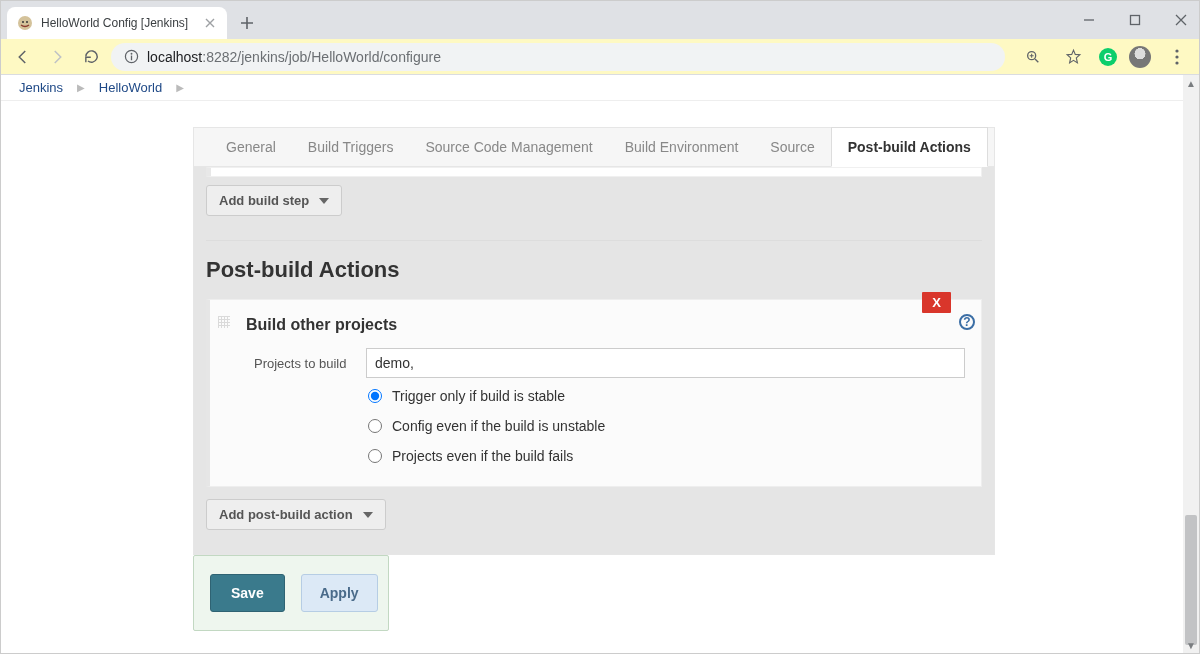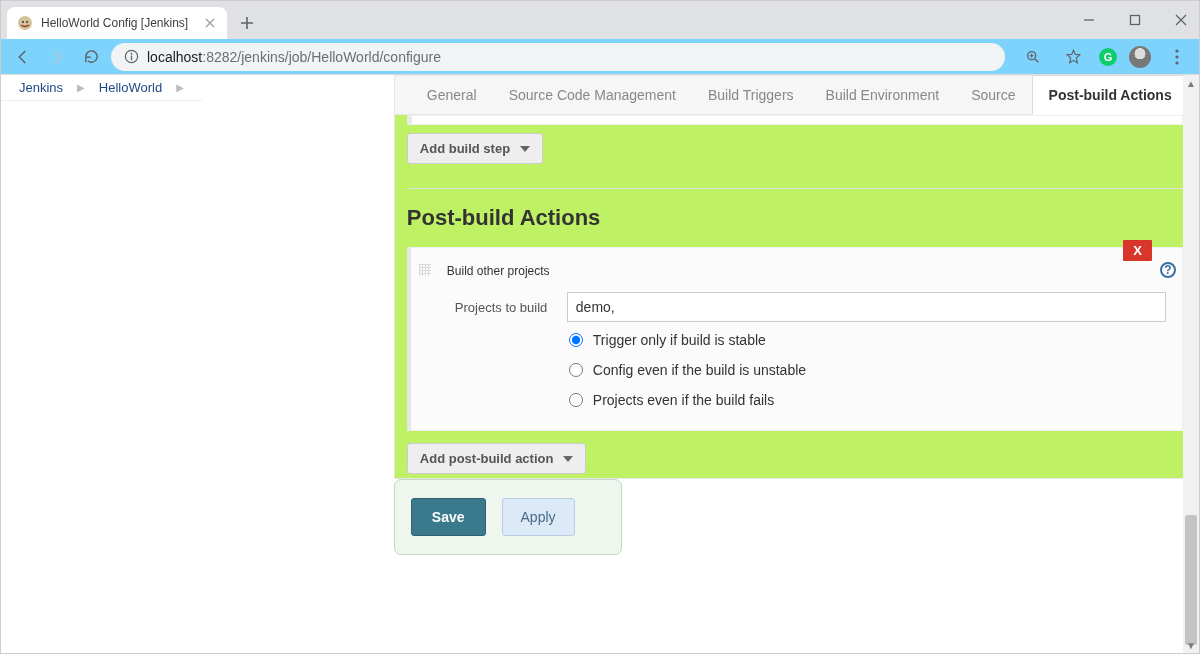--- a/index.html
+++ b/index.html
@@ -10,75 +10,75 @@
   .tabstrip { height:38px; background:#dfe1e5; display:flex; align-items:flex-end; padding:0 6px; position:relative;}
   .tab { background:#fff; height:32px; min-width:220px; border-radius:8px 8px 0 0; display:flex; align-items:center; padding:0 10px; gap:8px; font-size:12px; color:#3c4043;}
   .tab .favicon{width:16px;height:16px;}
   .tab .favicon svg{width:16px;height:16px;}
   .tab .title{flex:1;white-space:nowrap;overflow:hidden;text-overflow:ellipsis;}
   .tab-close{width:14px;height:14px;opacity:.6;display:flex;align-items:center;justify-content:center;}
   .newtab{width:28px;height:28px;display:flex;align-items:center;justify-content:center;margin-left:6px;margin-bottom:2px;border-radius:50%;}
   .window-controls{position:absolute;right:4px;top:0;display:flex;gap:18px;height:38px;align-items:center;color:#5f6368;}
   .win-btn{width:28px;height:28px;display:flex;align-items:center;justify-content:center;}
 
-  .addrbar{height:36px;background:#7dd3fc;border-bottom:1px solid #dadce0;display:flex;align-items:center;padding:0 8px;gap:6px;}
+  .addrbar{height:36px;background:#fef9c3;border-bottom:1px solid #dadce0;display:flex;align-items:center;padding:0 8px;gap:6px;}
   .nav-icon{width:28px;height:28px;border-radius:50%;display:flex;align-items:center;justify-content:center;color:#5f6368;}
   .nav-icon.disabled{color:#bfc2c6;}
   .omnibox{flex:1;height:28px;background:#f1f3f4;border-radius:14px;display:flex;align-items:center;padding:0 12px;gap:8px;color:#5f6368;font-size:14px;}
   .omnibox .info-icon{width:16px;height:16px;display:flex;align-items:center;justify-content:center;}
   .omnibox .urlhost{color:#202124;}
   .omnibox .urlpath{color:#6b6f73;}
   .right-icons{display:flex;align-items:center;gap:12px;margin-left:8px;}
   .ext-g{width:18px;height:18px;border-radius:50%;background:#0cce6b;display:flex;align-items:center;justify-content:center;color:#fff;font-size:11px;font-weight:bold;}
   .avatar{width:22px;height:22px;border-radius:50%;background:#555;background:radial-gradient(circle at 50% 35%, #ddd 0 30%, #777 31% 100%);}
 
   
-  .page{flex:1;display:flex;flex-direction:row;overflow:hidden;position:relative;}
+  .page{flex:1;display:flex;flex-direction:column;overflow:hidden;position:relative;gap:26px;}
   .page-scroller{position:absolute;right:0;top:0;bottom:0;width:16px;background:#f1f1f1;}
   .page-scroller .thumb{position:absolute;left:2px;right:2px;top:440px;height:130px;background:#c2c3c5;border-radius:2px;}
   .page-scroller .arrow{position:absolute;left:0;right:0;height:16px;display:flex;align-items:center;justify-content:center;color:#7a7d80;font-size:10px;}
   .page-scroller .arrow.up{top:0;}
   .page-scroller .arrow.down{bottom:0;}
 
   .breadcrumbs{height:26px;border-bottom:1px solid #eee;display:flex;align-items:center;padding:0 18px;gap:14px;font-size:13px;}
   .breadcrumbs a{color:#204a87;text-decoration:none;}
   .bc-sep{color:#bbb;font-size:10px;}
 
   .config-area{flex:1;background:#fff;padding:0 0 0 0;position:relative;}
   .config-inner{margin-left:192px;width:802px;}
 
   .tabs-row{display:flex;background:#f6f6f6;border:1px solid #e6e6e6;border-bottom:1px solid #e6e6e6;padding-left:16px;}
   .cfg-tab{padding:11px 16px;color:#888;font-size:14px;cursor:pointer;}
   .cfg-tab.active{background:#fff;color:#333;font-weight:bold;border:1px solid #ddd;border-bottom:1px solid #fff;margin:-1px -1px -1px 0;}
-  .cfg-body{background:#bef264;border:1px solid #e6e6e6;border-top:none;padding:0 12px 4px 12px;}
+  .cfg-body{background:#e5e5e5;border:1px solid #e6e6e6;border-top:none;padding:0 12px 24px 12px;}
 
   .prev-section{background:#fff;border:1px solid #f0f0f0;border-left:5px solid #e8e8e8;height:10px;margin:0 0 8px 0;}
 
   .add-step-btn,.add-action-btn{display:inline-flex;align-items:center;gap:10px;background:#eee;border:1px solid #ccc;border-radius:3px;padding:7px 12px;color:#555;font-weight:bold;font-size:13px;cursor:pointer;}
   .add-step-btn .caret,.add-action-btn .caret{width:0;height:0;border-left:5px solid transparent;border-right:5px solid transparent;border-top:6px solid #666;}
 
   .section-divider{border:none;border-top:1px solid #ddd;margin:24px 0 16px 0;}
   .section-title{font-size:22px;font-weight:bold;color:#333;margin-bottom:16px;}
 
   .pba-card{position:relative;background:#fbfbfb;border:1px solid #eee;border-left:4px solid #e6e6e6;padding:16px 16px 22px 16px;}
   .drag-handle{position:absolute;left:8px;top:16px;width:12px;height:12px;}
   .drag-handle::before{content:"";position:absolute;inset:0;background:repeating-linear-gradient(#bbb 0 1px, transparent 1px 3px), repeating-linear-gradient(90deg,#bbb 0 1px, transparent 1px 3px);opacity:.5;}
-  .card-title{font-weight:normal;font-size:12px;margin-left:20px;color:#333;}
+  .card-title{font-weight:bold;font-size:16px;margin-left:20px;color:#333;}
   .card-delete{position:absolute;top:-8px;right:30px;background:#d9362b;color:#fff;font-weight:bold;font-size:13px;border:none;padding:3px 10px;border-radius:1px;cursor:pointer;}
   .card-help{position:absolute;top:14px;right:6px;width:16px;height:16px;border-radius:50%;border:2px solid #3b6ea5;color:#3b6ea5;font-weight:bold;font-size:12px;display:flex;align-items:center;justify-content:center;cursor:pointer;}
   .form-row{display:flex;align-items:center;margin:14px 0 10px 28px;gap:10px;}
   .form-label{width:102px;white-space:nowrap;color:#555;}
   .text-input{flex:1;height:30px;border:1px solid #ccc;background:#fff;padding:0 8px;font-size:14px;color:#333;}
   .radio-list{margin-left:142px;display:flex;flex-direction:column;gap:14px;margin-top:8px;}
   .radio-row{display:flex;align-items:center;gap:10px;color:#333;font-size:14px;}
   .radio-row input[type=radio]{width:14px;height:14px;}
 
-  .save-bar{width:228px;background:#eef6ee;border:1px solid #c2d8c2;border-radius:7px;padding:18px 16px;display:flex;gap:16px;margin-left:0;}
+  .save-bar{width:196px;background:#eef6ee;border:1px solid #c2d8c2;border-radius:2px;padding:18px 16px;display:flex;gap:16px;margin-left:0;}
   .btn-save{background:#3a7a8c;color:#fff;border:1px solid #2f6373;padding:10px 20px;border-radius:3px;font-weight:bold;font-size:14px;cursor:pointer;}
-  .btn-apply{background:#dce9f6;color:#4a6b8a;border:1px solid #b6cde4;padding:4px 18px;border-radius:3px;font-weight:normal;font-size:14px;cursor:pointer;}
+  .btn-apply{background:#dce9f6;color:#4a6b8a;border:1px solid #b6cde4;padding:4px 18px;border-radius:3px;font-weight:bold;font-size:14px;cursor:pointer;}
 
   svg{display:block;}
 </style>
 </head>
 <body>
 
 <div class="chrome-frame">
 
   <div class="tabstrip">
     <div class="tab">
@@ -182,22 +182,22 @@
       <span class="bc-sep">▶</span>
       <a href="#">HelloWorld</a>
       <span class="bc-sep">▶</span>
     </div>
 
     <div class="config-area">
       <div class="config-inner">
 
         <div class="tabs-row">
           <div class="cfg-tab">General</div>
+          <div class="cfg-tab">Build Triggers</div>
           <div class="cfg-tab">Source Code Management</div>
-          <div class="cfg-tab">Build Triggers</div>
           <div class="cfg-tab">Build Environment</div>
           <div class="cfg-tab">Source</div>
           <div class="cfg-tab active">Post-build Actions</div>
         </div>
 
         <div class="cfg-body">
           <div class="prev-section"></div>
 
           <button class="add-step-btn">
             <span>Add build step</span>

